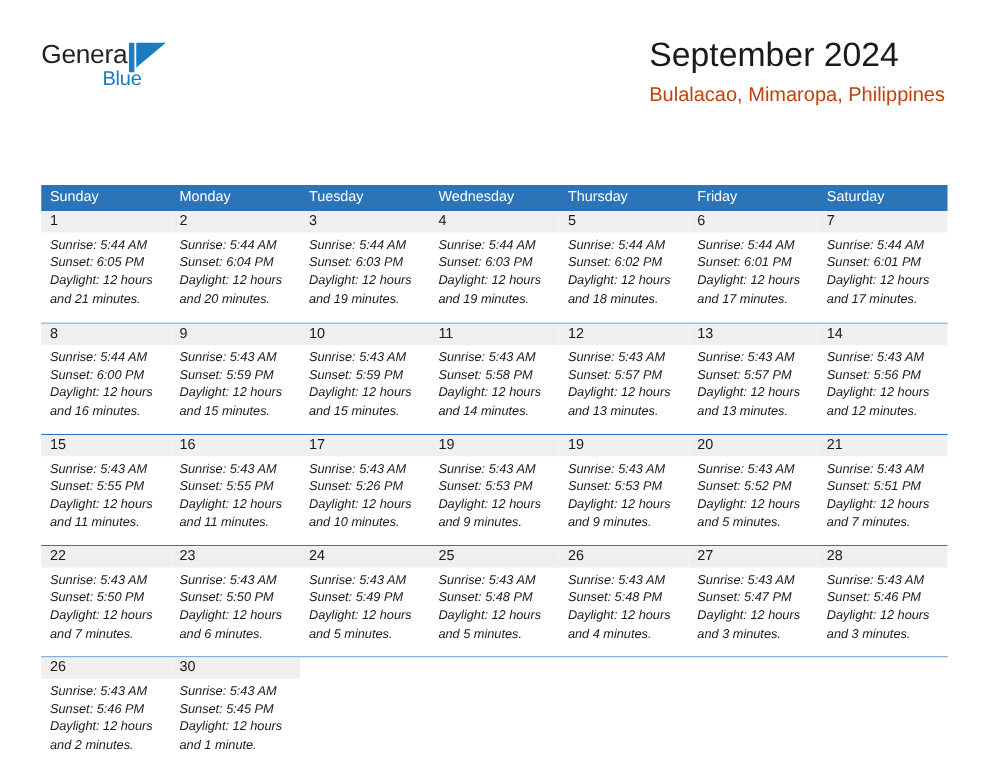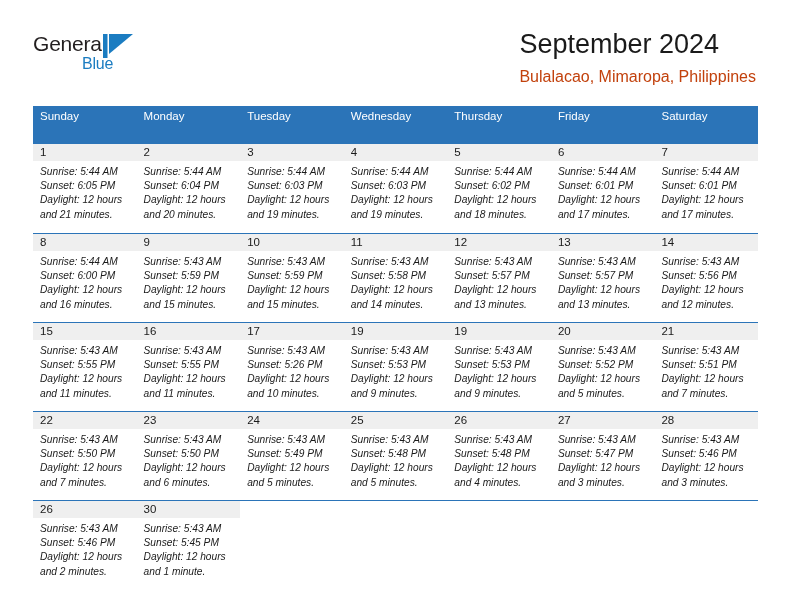--- a/index.html
+++ b/index.html
@@ -85,21 +85,22 @@
   
   .calendar {
     position: absolute;
     left: 33px;
     top: 106px;
     width: 725px;
   }
   .weekdays {
     display: flex;
     background: #2b74b8;
-    height: 38px;
+    height: 21px;
+    margin-top: 42px;
   }
   .weekday {
     flex: 1 1 0;
     color: #ffffff;
     font-size: 11.5px;
     line-height: 21px;
     padding-left: 7px;
     box-sizing: border-box;
     white-space: nowrap;
   }

